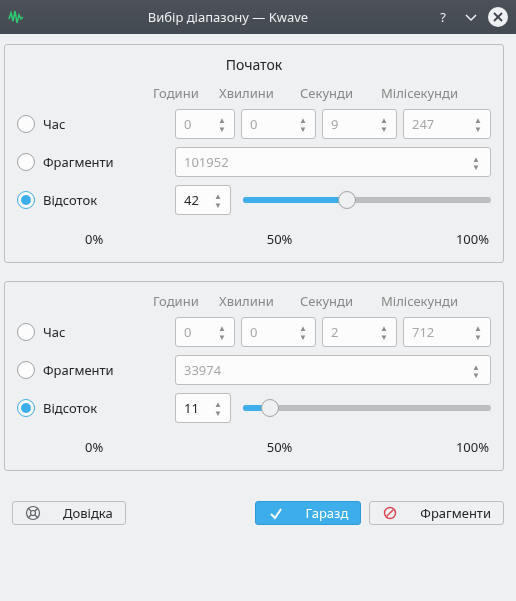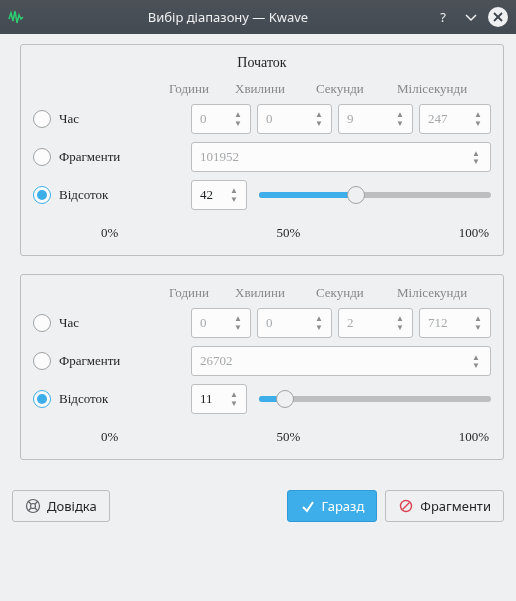--- a/index.html
+++ b/index.html
@@ -38,22 +38,21 @@
     color: #eff0f1;
   }
   .titlebar .close {
     background: #eff0f1;
     color: #3e444c;
     border-radius: 50%;
     width: 20px; height: 20px;
     font-weight: bold;
   }
   .content {
-    padding: 10px 12px 12px 20px;
-    font-family: Liberation Serif, serif;
+    padding: 10px 12px 12px 4px;
   }
   .group {
     border: 1px solid #bcbebf;
     border-radius: 3px;
     padding: 10px 12px 14px 12px;
     margin-bottom: 18px;
     position: relative;
   }
   .group-title {
     text-align: center;
@@ -194,28 +193,28 @@
     padding: 0 2px 0 0;
     margin-left: 68px;
   }
   .footer {
     display: flex;
     gap: 8px;
     padding: 0 12px 12px 12px;
   }
   .footer .spacer { flex: 1; }
   .btn {
-    height: 32px;
+    height: 24px;
     border: 1px solid #bcbebf;
     border-radius: 3px;
     background: #eff0f1;
     padding: 0 12px;
     display: flex;
     align-items: center;
-    gap: 6px;
+    gap: 22px;
     font-size: 13px;
     color: #232629;
   }
   .btn.primary {
     background: #3daee9;
     border-color: #2e9ad6;
     color: #fff;
   }
   .btn.primary svg { stroke: #fff; }
   .fbtn-icon { width: 16px; height: 16px; display:flex; align-items:center; justify-content:center; }
@@ -383,21 +382,21 @@
           </div>
       </div>
     </div>
 
     <div class="row">
       <div class="radio-wrap">
         <div class="radio"></div>
         <span>Фрагменти</span>
       </div>
       <div class="spin-long">
-        <span>26702</span>
+        <span>33974</span>
         <div class="ddarrows">
             <span>▲</span>
             <span>▼</span>
           </div>
       </div>
     </div>
 
     <div class="row">
       <div class="radio-wrap">
         <div class="radio checked"></div>

